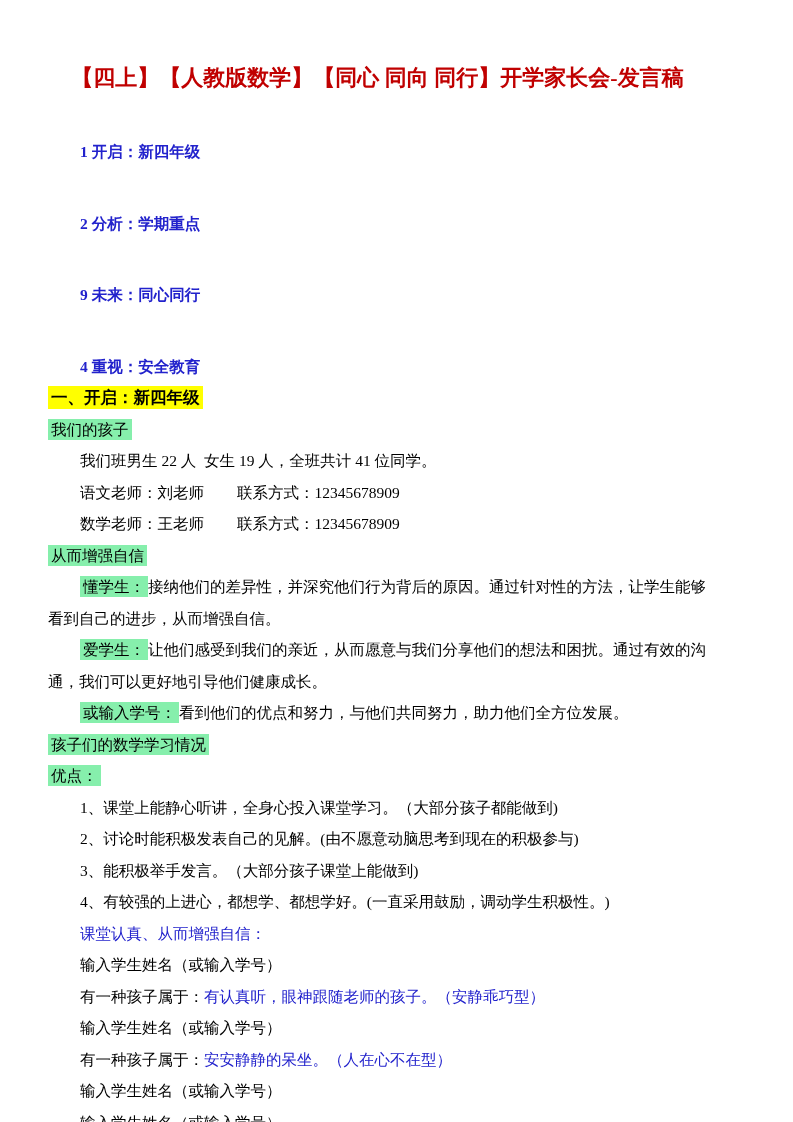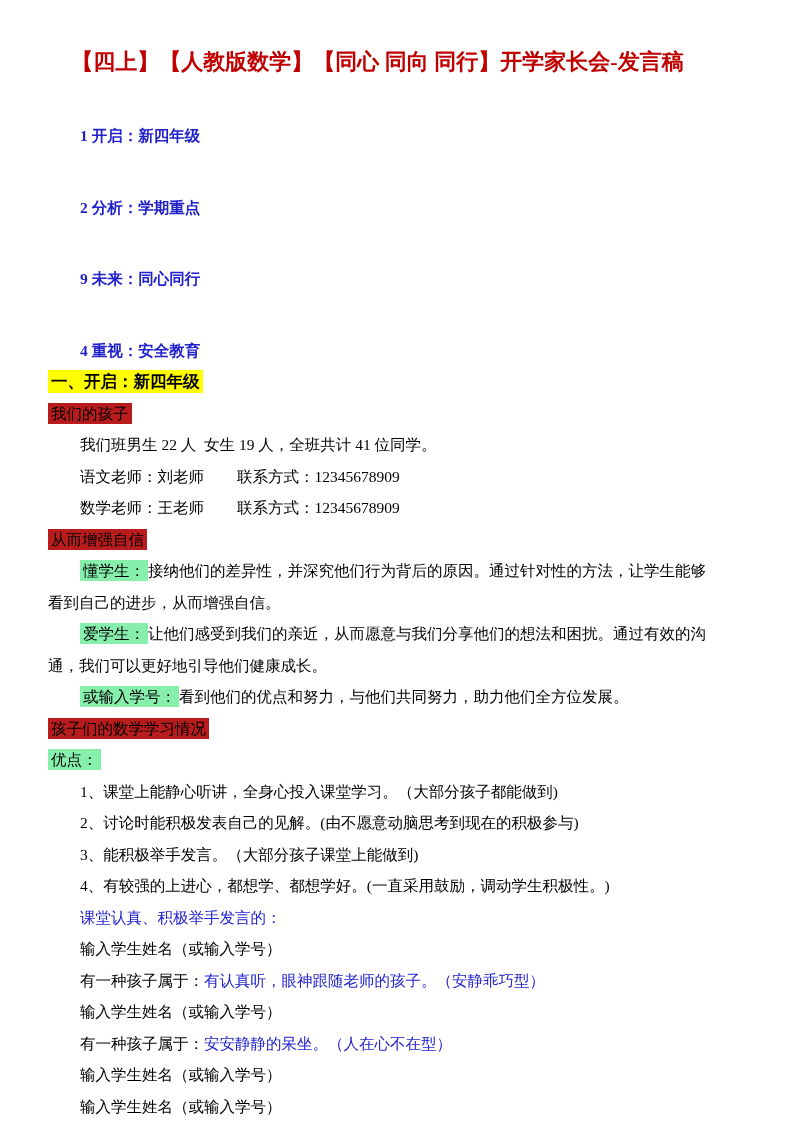--- a/index.html
+++ b/index.html
@@ -1,33 +1,33 @@
 <!DOCTYPE html>
 <html><head>
 <meta charset="utf-8">
 <style>
   html,body{margin:0;padding:0;background:#ffffff;}
   .page{
     width:752px;height:1122px;box-sizing:border-box;
-    padding:44px 45px 0 48px;background:#ffffff;color:#000;
+    padding:60px 45px 0 48px;background:#ffffff;color:#000;
     font-family:"Liberation Serif","DejaVu Serif",serif;
     overflow:hidden;
   }
   .title{
     font-size:22px;line-height:36px;font-weight:bold;color:#C00000;
     text-align:center;margin:0 0 9px 0;white-space:pre-wrap;
   }
   .line{margin:0;font-size:15.5px;line-height:31.5px;white-space:pre-wrap;}
   .indent{text-indent:32px;}
   .toc-item{color:#2222CC;font-weight:bold;margin-top:40px;}
   .bold{font-weight:bold;}
   .sec-heading{font-size:16.5px;}
   .hl{padding:2px 3px;}
   .hl-yellow{background:#FFFF00;}
-  .hl-green{background:#b91c1c;}
+  .hl-green{background:#86efac;}
   .hl-cyan{background:#86efac;}
   .blue{color:#2222CC;}
   .tab-gap{margin-left:33px;}
 </style>
 </head>
 <body>
 
 <div class="page">
 
   <h1 class="title">【四上】【人教版数学】【同心 同向 同行】开学家长会-发言稿</h1>
@@ -55,21 +55,21 @@
 
   <p class="line"><span class="hl hl-green">孩子们的数学学习情况</span></p>
 
   <p class="line"><span class="hl hl-cyan">优点：</span></p>
 
   <p class="line indent">1、课堂上能静心听讲，全身心投入课堂学习。（大部分孩子都能做到)</p>
   <p class="line indent">2、讨论时能积极发表自己的见解。(由不愿意动脑思考到现在的积极参与)</p>
   <p class="line indent">3、能积极举手发言。（大部分孩子课堂上能做到)</p>
   <p class="line indent">4、有较强的上进心，都想学、都想学好。(一直采用鼓励，调动学生积极性。)</p>
 
-  <p class="line indent blue">课堂认真、积极举手发言的：</p>
+  <p class="line indent blue">课堂认真、从而增强自信：</p>
 
   <p class="line indent">输入学生姓名（或输入学号）</p>
 
   <p class="line indent"><span>有一种孩子属于：</span><span class="blue">有认真听，眼神跟随老师的孩子。（安静乖巧型）</span></p>
 
   <p class="line indent">输入学生姓名（或输入学号）</p>
 
   <p class="line indent"><span>有一种孩子属于：</span><span class="blue">安安静静的呆坐。（人在心不在型）</span></p>
 
   <p class="line indent">输入学生姓名（或输入学号）</p>

